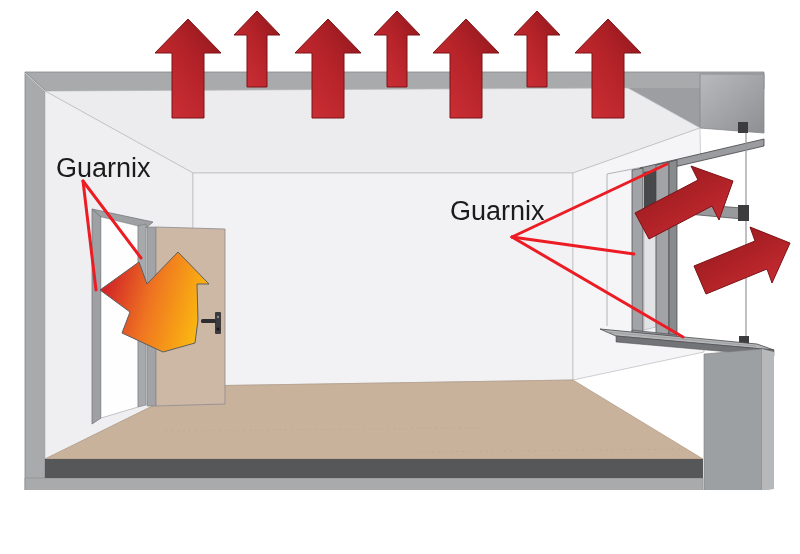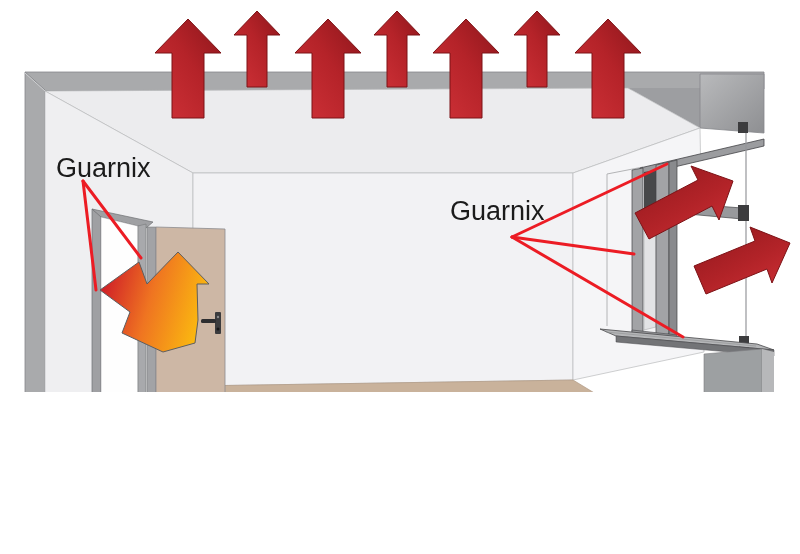--- a/index.html
+++ b/index.html
@@ -1,16 +1,16 @@
 <!DOCTYPE html>
 <html><head>
 <meta charset="utf-8">
 <style>
   html,body{margin:0;padding:0;background:#ffffff;}
-  .stage{position:relative;width:800px;height:392px;background:#fff;overflow:hidden;
+  .stage{position:relative;width:800px;height:490px;background:#fff;overflow:hidden;
          font-family:"Liberation Sans", sans-serif;}
   svg{display:block;}
   text.callout{font-family:"Liberation Sans", sans-serif;font-size:27px;fill:#1b1b1b;}
 </style>
 </head>
 <body>
 
 <div class="stage">
 <svg id="scene" width="800" height="554" viewBox="0 0 800 554">
   <defs>

